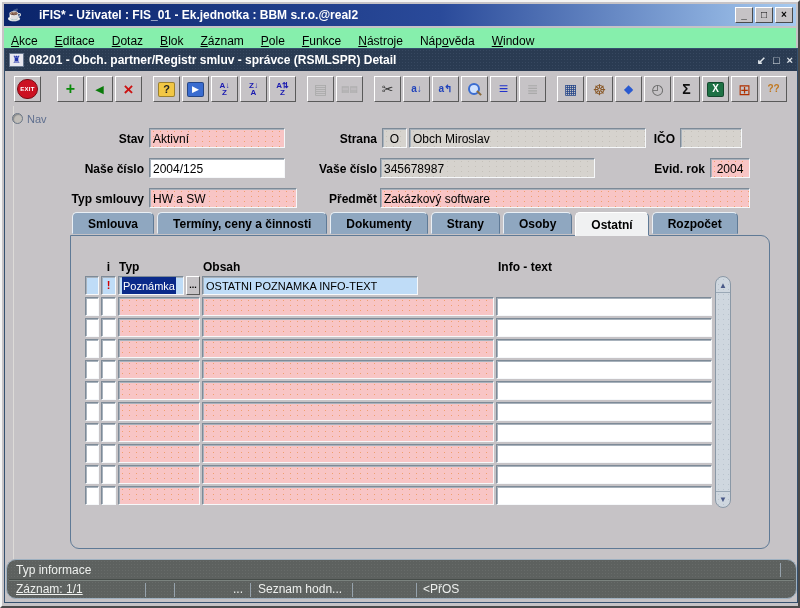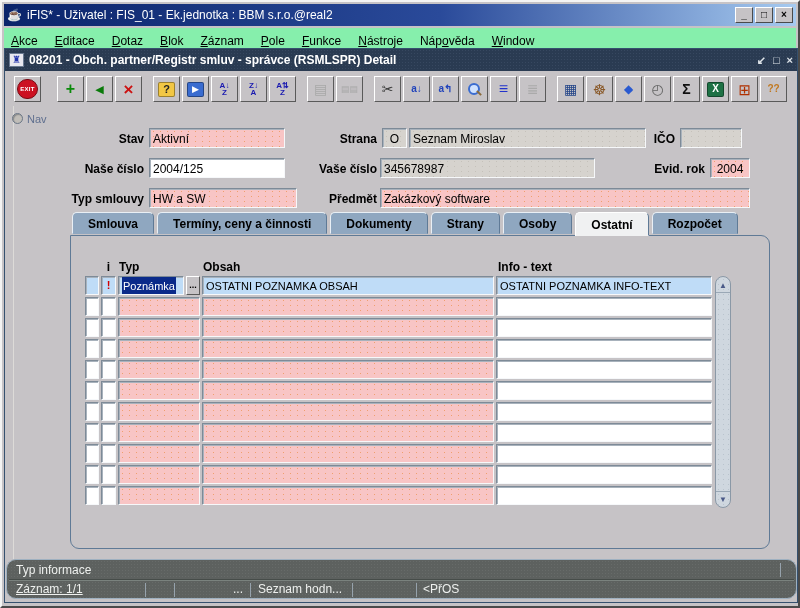--- a/index.html
+++ b/index.html
@@ -9,21 +9,21 @@
     position:relative; width:800px; height:608px; background:#c6c3c6;
     border:2px solid; border-color:#f4f4f4 #4a4a4a #4a4a4a #f4f4f4; overflow:hidden;
   }
   
   .titlebar {
     position:absolute; left:2px; top:2px; width:792px; height:22px;
     background:linear-gradient(90deg,#0a246a 0%,#2a4a9a 55%,#a6caf0 100%);
     display:flex; align-items:center; padding:0 3px;
   }
   .titlebar .appicon { width:16px; height:15px; font-size:12px; line-height:15px; color:#f0e6c8; text-align:center; }
-  .titlebar .title { color:#fff; font-weight:normal; font-size:12px; margin-left:4px; flex:1;
+  .titlebar .title { color:#fff; font-weight:bold; font-size:12px; margin-left:16px; flex:1;
     white-space:nowrap; overflow:hidden; }
   .winbtn {
     width:18px; height:16px; margin-left:2px; background:#c6c3c6;
     border:1px solid; border-color:#ffffff #4a4a4a #4a4a4a #ffffff;
     font-size:10px; font-weight:bold; text-align:center; line-height:13px; color:#000;
   }
   
   .menubar {
     position:absolute; left:2px; top:26px; width:792px; height:20px;
     display:flex; align-items:flex-end; padding-left:7px; background:#86efac;
@@ -272,21 +272,21 @@
   <div class="flabel" style="left:275px;top:130px;width:100px;">Strana</div>
   <div class="flabel" style="left:603px;top:130px;width:70px;">IČO</div>
   <div class="flabel" style="left:30px;top:160px;width:112px;">Naše číslo</div>
   <div class="flabel" style="left:263px;top:160px;width:112px;">Vaše číslo</div>
   <div class="flabel" style="left:613px;top:160px;width:90px;">Evid. rok</div>
   <div class="flabel" style="left:30px;top:190px;width:112px;">Typ smlouvy</div>
   <div class="flabel" style="left:285px;top:190px;width:90px;">Předmět</div>
 
   <div class="field f-pink" style="left:147px;top:126px;width:136px;">Aktivní</div>
   <div class="field f-gray" style="left:380px;top:126px;width:25px;text-align:center;">O</div>
-  <div class="field f-gray" style="left:407px;top:126px;width:237px;">Seznam Miroslav</div>
+  <div class="field f-gray" style="left:407px;top:126px;width:237px;">Obch Miroslav</div>
   <div class="field f-gray" style="left:678px;top:126px;width:62px;"></div>
   <div class="field f-white" style="left:147px;top:156px;width:136px;">2004/125</div>
   <div class="field f-gray" style="left:378px;top:156px;width:215px;">345678987</div>
   <div class="field f-pink" style="left:708px;top:156px;width:40px;text-align:center;">2004</div>
   <div class="field f-pink" style="left:147px;top:186px;width:148px;">HW a SW</div>
   <div class="field f-pink" style="left:378px;top:186px;width:370px;">Zakázkový software</div>
 
   <div class="tabs" id="tabs">
       <span class="tab">Smlouva</span>
       <span class="tab">Termíny, ceny a činnosti</span>
@@ -302,21 +302,20 @@
   <div class="thead" style="left:117px;top:258px;">Typ</div>
   <div class="thead" style="left:201px;top:258px;">Obsah</div>
   <div class="thead" style="left:496px;top:258px;">Info - text</div>
 
   <div class="rows" id="rows">
       <div class="trow">
         <div class="tcell c-sel f-blue"></div>
         <div class="tcell c-flag f-blue">!</div>
         <div class="tcell c-typ f-blue"><span class="selword">Poznámka</span></div>
         <div class="tcell c-lov">...</div>
-        <div class="tcell c-obsah f-blue">OSTATNI POZNAMKA OBSAH</div>
         <div class="tcell c-info f-blue">OSTATNI POZNAMKA INFO-TEXT</div>
       </div>
       <div class="trow">
         <div class="tcell c-sel f-white"></div>
         <div class="tcell c-flag f-white"></div>
         <div class="tcell c-typ-e f-pink"></div>
         <div class="tcell c-obsah f-pink"></div>
         <div class="tcell c-info f-white"></div>
       </div>
       <div class="trow">

